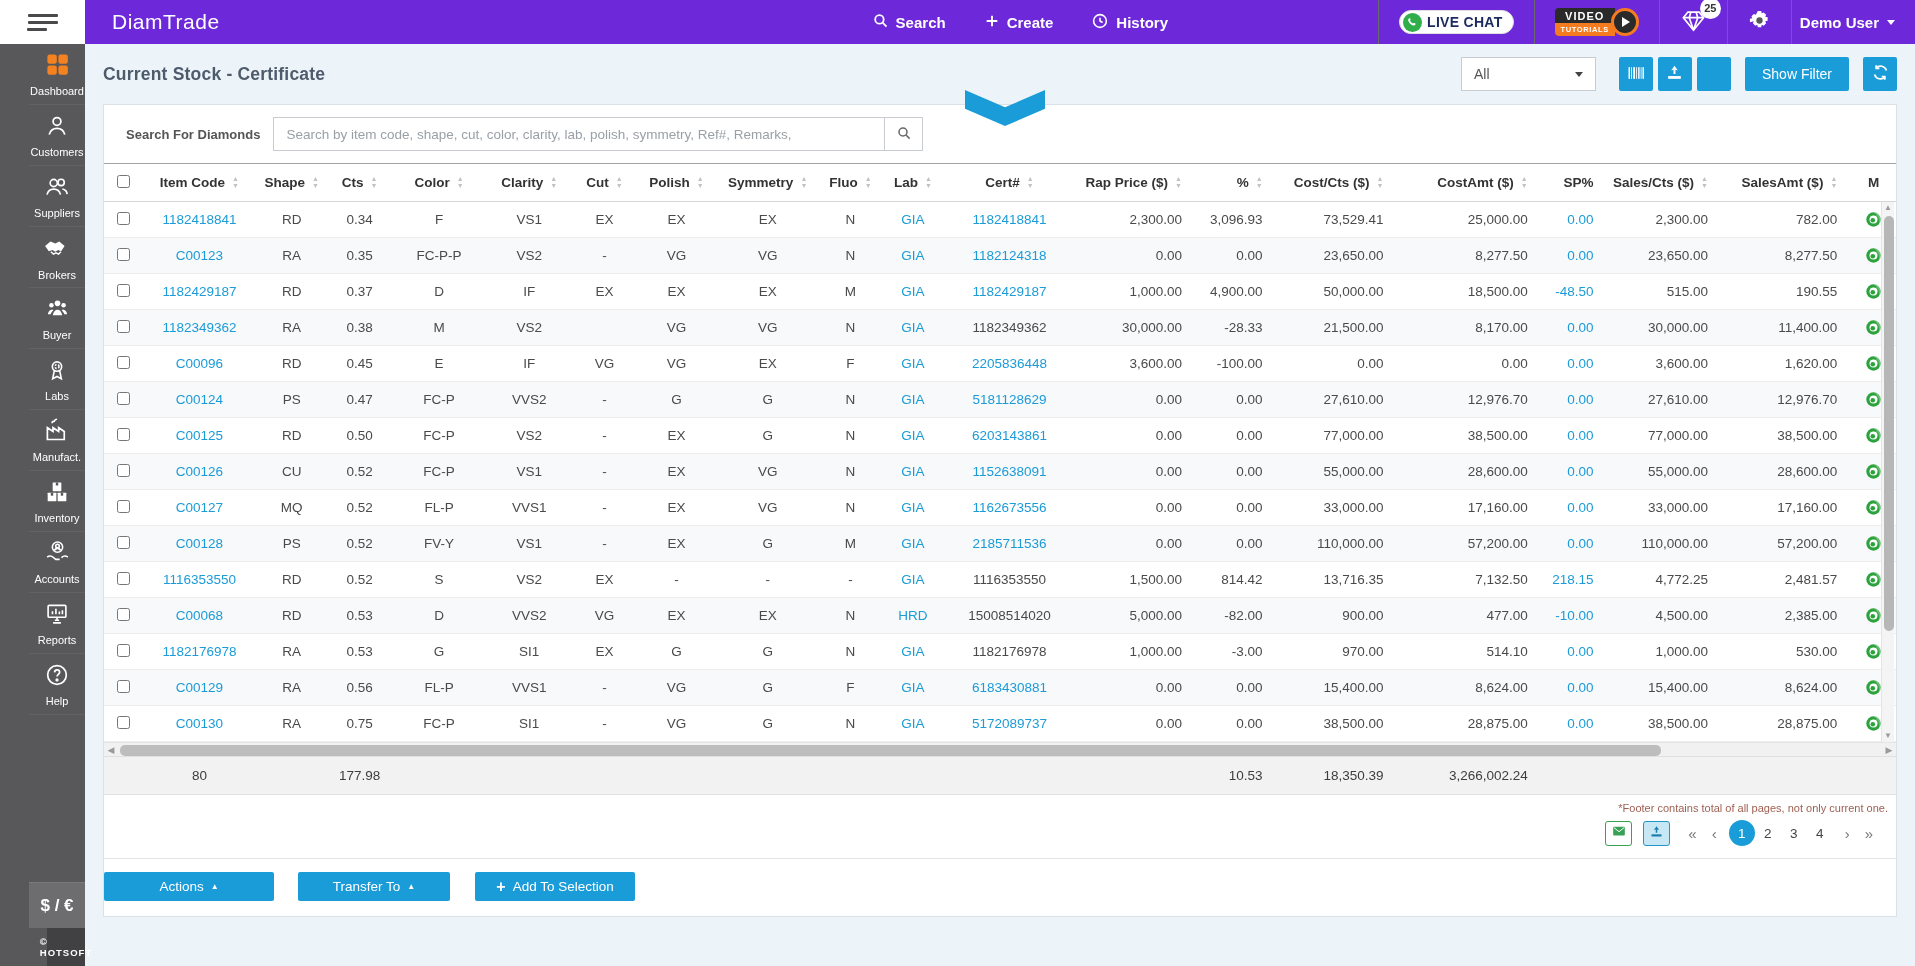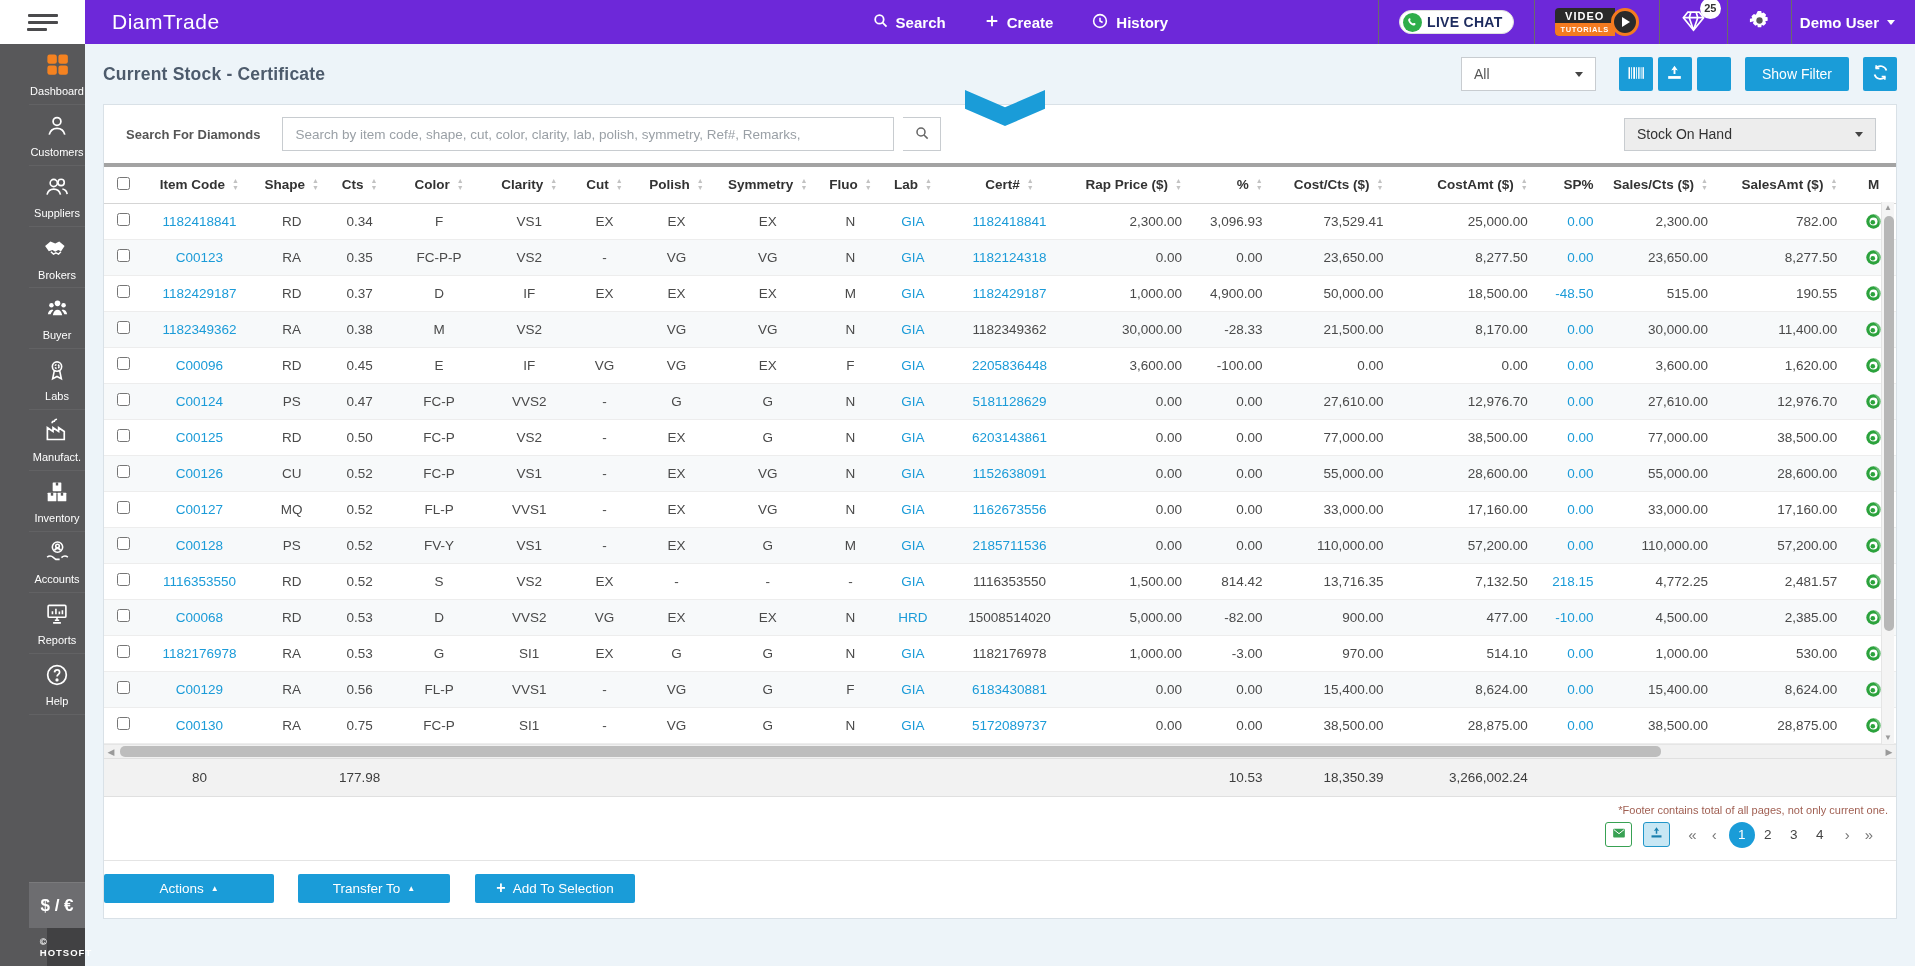--- a/index.html
+++ b/index.html
@@ -49,32 +49,32 @@
   .page-title { font-size:17.5px; font-weight:700; color:#4d5b6c; letter-spacing:.2px; }
   .title-tools { margin-left:auto; display:flex; align-items:center; gap:5px; }
   .select-box { background:#fff; border:1px solid #c8ccd0; height:34px; display:flex; align-items:center; padding:0 12px; font-size:14px; color:#555; cursor:pointer; }
   .all-select { width:135px; margin-right:18px; }
   .select-box .sel-caret { margin-left:auto; width:0; height:0; border-left:4.5px solid transparent; border-right:4.5px solid transparent; border-top:5.5px solid #444; }
   .ibtn { width:34px; height:34px; background:#1a9cd8; border:none; border-radius:2px; display:flex; align-items:center; justify-content:center; cursor:pointer; }
   .btn-filter { height:34px; background:#1a9cd8; color:#fff; border:none; border-radius:2px; font-size:14px; padding:0 17px; margin-left:9px; cursor:pointer; font-family:inherit; }
   .refresh-btn { margin-left:9px; }
 
   .panel { background:#fff; border:1px solid #d9e1e7; }
-  .search-row { display:flex; align-items:center; padding:12px 20px 12px 22px;gap:9px; }
+  .search-row { display:flex; align-items:center; padding:12px 20px 12px 22px; }
   .search-label { font-size:13px; font-weight:700; color:#555; margin-right:13px; white-space:nowrap; }
   .search-input { width:612px; height:34px; border:1px solid #c8ccd0; padding:0 12px; font-size:13.5px; color:#333; font-family:inherit; }
   .search-input::placeholder { color:#9aa0a6; }
   .search-btn { width:38px; height:34px; background:#fff; border:1px solid #c8ccd0; border-left:none; display:flex; align-items:center; justify-content:center; cursor:pointer; }
   .stock-select { margin-left:auto; width:252px; height:33px; background:#ededed; }
   .stock-select span { color:#333; }
 
   
   .table-wrap { position:relative; }
   table.grid, table.totals-t { width:100%; border-collapse:collapse; table-layout:fixed; }
-  table.grid th { height:38px; font-size:13.5px; font-weight:600; color:#333; border-bottom:1px solid #d5d5d5; border-top:4px solid #a3a3a3; white-space:nowrap; overflow:hidden; }
+  table.grid th { height:38px; font-size:13.5px; font-weight:600; color:#333; border-bottom:1px solid #d5d5d5; border-top:1px solid #a3a3a3; white-space:nowrap; overflow:hidden; }
   table.grid td { height:36px; font-size:13.5px; color:#4a4a4a; white-space:nowrap; overflow:hidden; }
   table.grid tbody tr { border-bottom:1px solid #ededed; }
   table.grid tbody tr:nth-child(even) { background:#f7f9fa; }
   .al-c { text-align:center; } .al-r { text-align:right; padding-right:14px; }
   th.al-r { padding-right:14px; }
   .sort-arrows { display:inline-block; margin-left:7px; color:#c2c2c2; font-size:7px; line-height:6px; vertical-align:middle; }
   .sort-arrows div { height:7px; }
   .lnk { color:#1b9bd8; cursor:pointer; text-decoration:none; }
   input[type=checkbox] { width:13px; height:13px; cursor:pointer; }
   .media-btn { display:inline-flex; cursor:pointer; vertical-align:middle; }
@@ -336,24 +336,20 @@
     <section class="panel">
       <div class="search-row">
         <label class="search-label">Search For Diamonds</label>
         <input class="search-input" type="text" placeholder="Search by item code, shape, cut, color, clarity, lab, polish, symmetry, Ref#, Remarks," style="">
         <button class="search-btn">
           <span><svg viewBox="0 0 24 24" width="16" height="16" fill="none" stroke="#666" stroke-width="2.3">
                 <circle cx="10.5" cy="10.5" r="6"></circle>
                 <path d="M15 15l5.5 5.5"></path>
               </svg></span>
         </button>
-        <div class="select-box stock-select">
-          <span>Stock On Hand</span>
-          <span class="sel-caret"></span>
-        </div>
       </div>
 
       <div class="table-wrap">
         <table class="grid" id="grid">
             <colgroup>
               <col style="width:36px">
               <col style="width:108px">
               <col style="width:66px">
               <col style="width:62px">
               <col style="width:88px">

